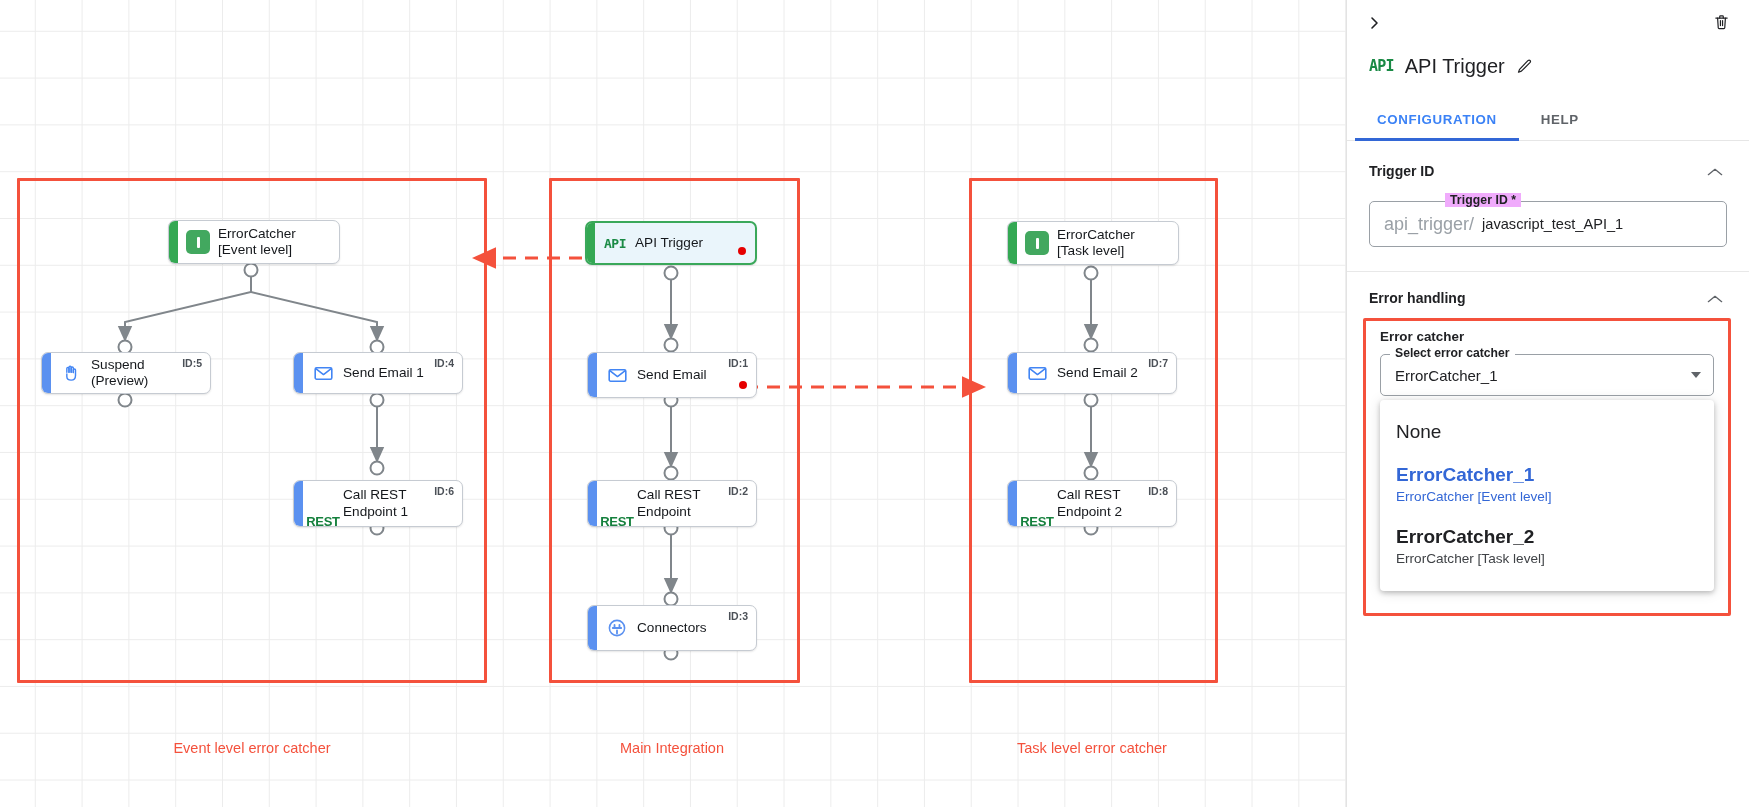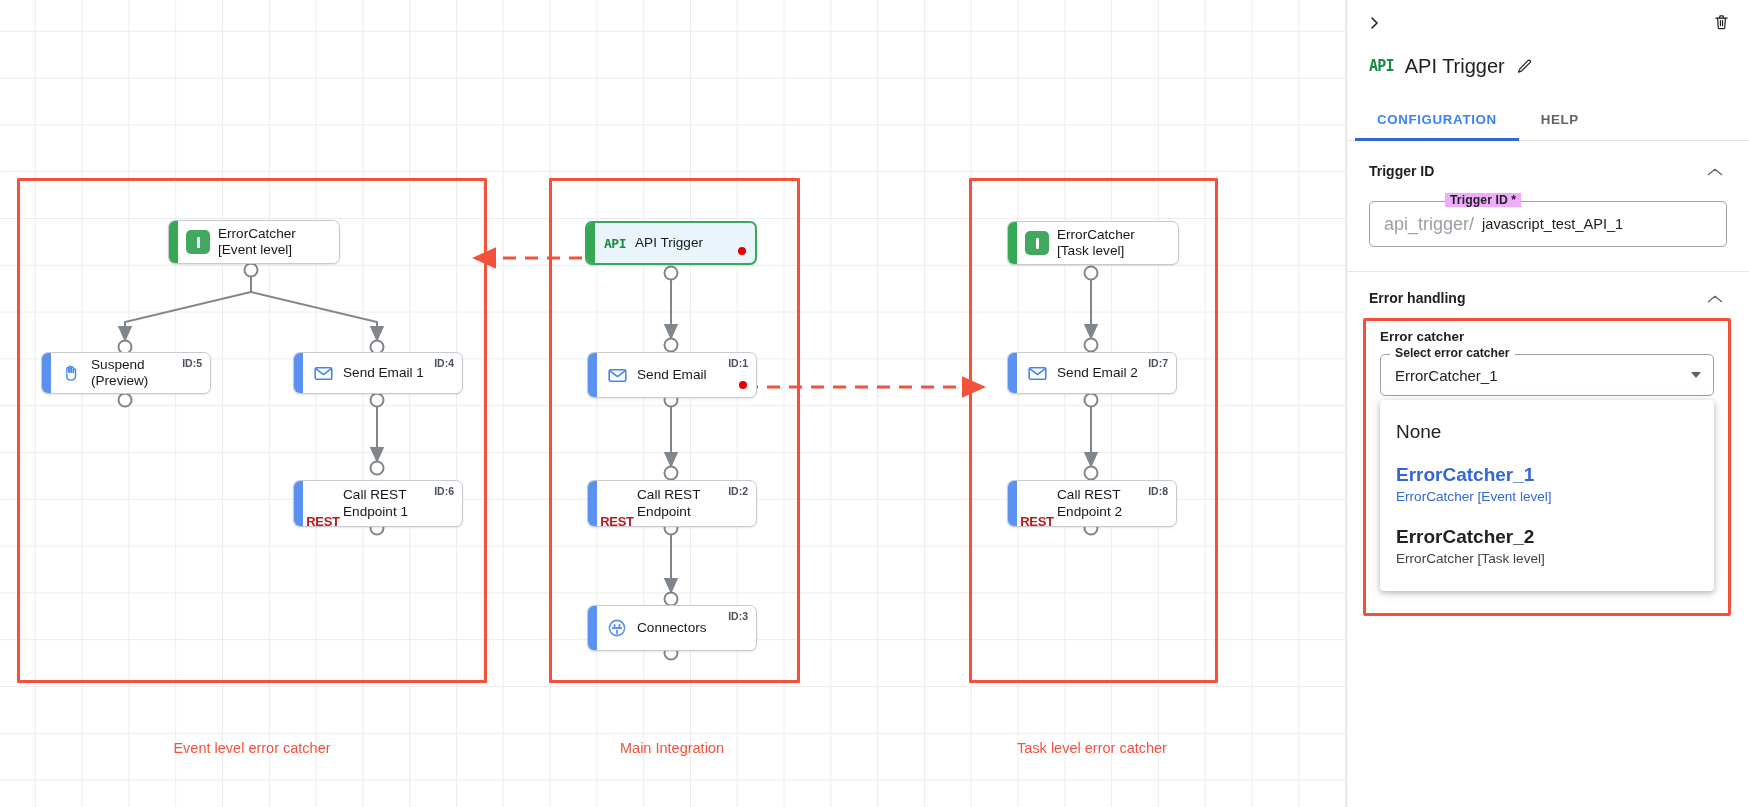--- a/index.html
+++ b/index.html
@@ -70,21 +70,21 @@
   }
   .node .idtag {
     position: absolute; top: 4px; right: 8px;
     font-size: 10.5px; color: #4b5057; font-weight: 600;
   }
   .node .errdot {
     position: absolute; right: 9px; bottom: 8px;
     width: 8px; height: 8px; border-radius: 50%; background: #e60000;
   }
 
-  .rest-ico { color: #b91c1c; font-weight: 700; font-size: 12.5px; letter-spacing: -0.3px; margin-top: 36px; }
+  .rest-ico { color: #15803d; font-weight: 700; font-size: 12.5px; letter-spacing: -0.3px; margin-top: 36px; }
   .api-ico  { color: #1a8a45; font-weight: 700; font-size: 13px; font-family: "DejaVu Sans Mono", monospace; letter-spacing: -0.5px; }
 
   .catcher-badge {
     width: 24px; height: 24px; border-radius: 5px; background: #42a85f;
     display: flex; align-items: center; justify-content: center;
   }
   .catcher-badge .bar { width: 3px; background: #fff; border-radius: 1px; }
 
   
   #panel {

